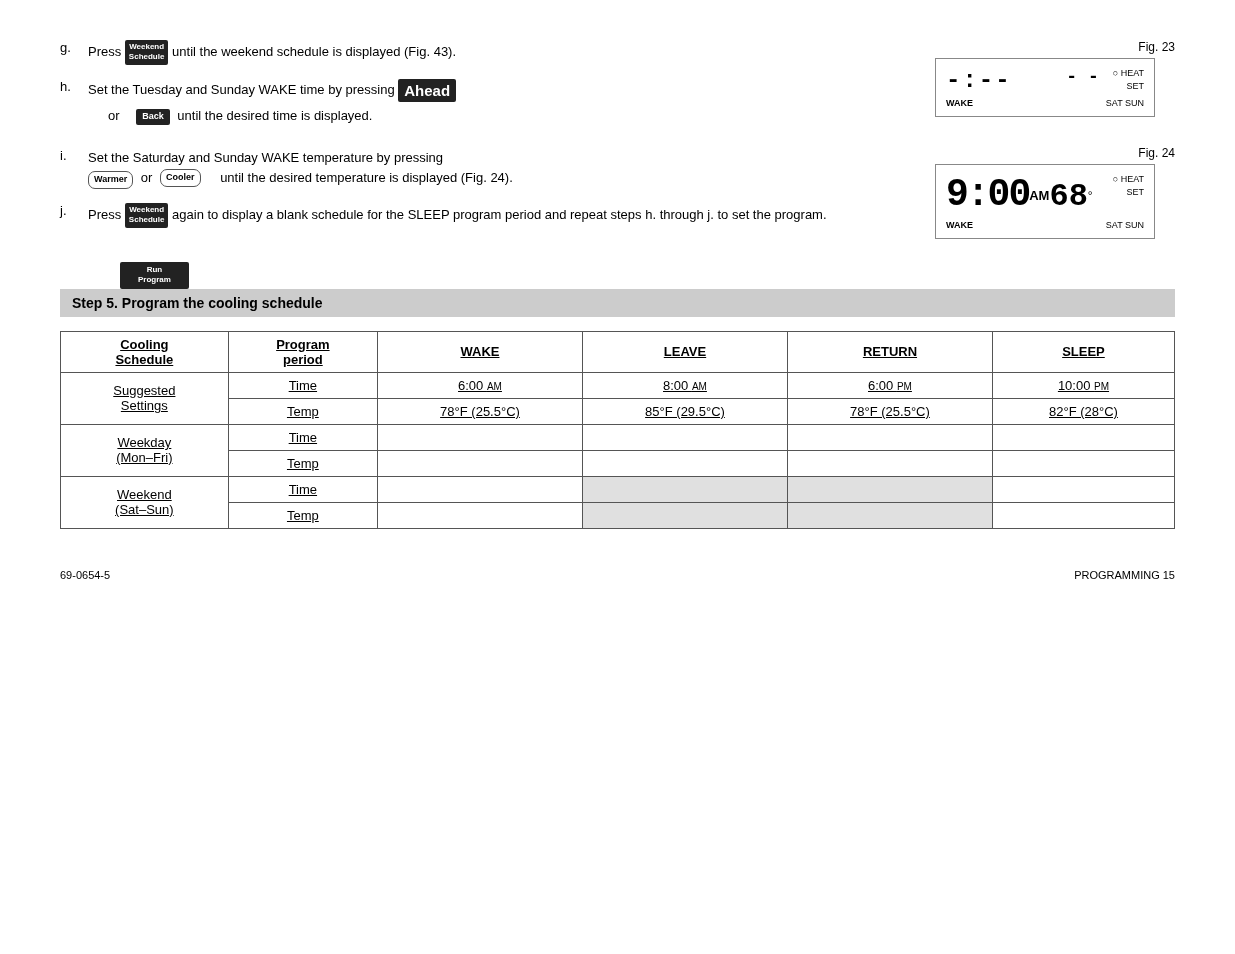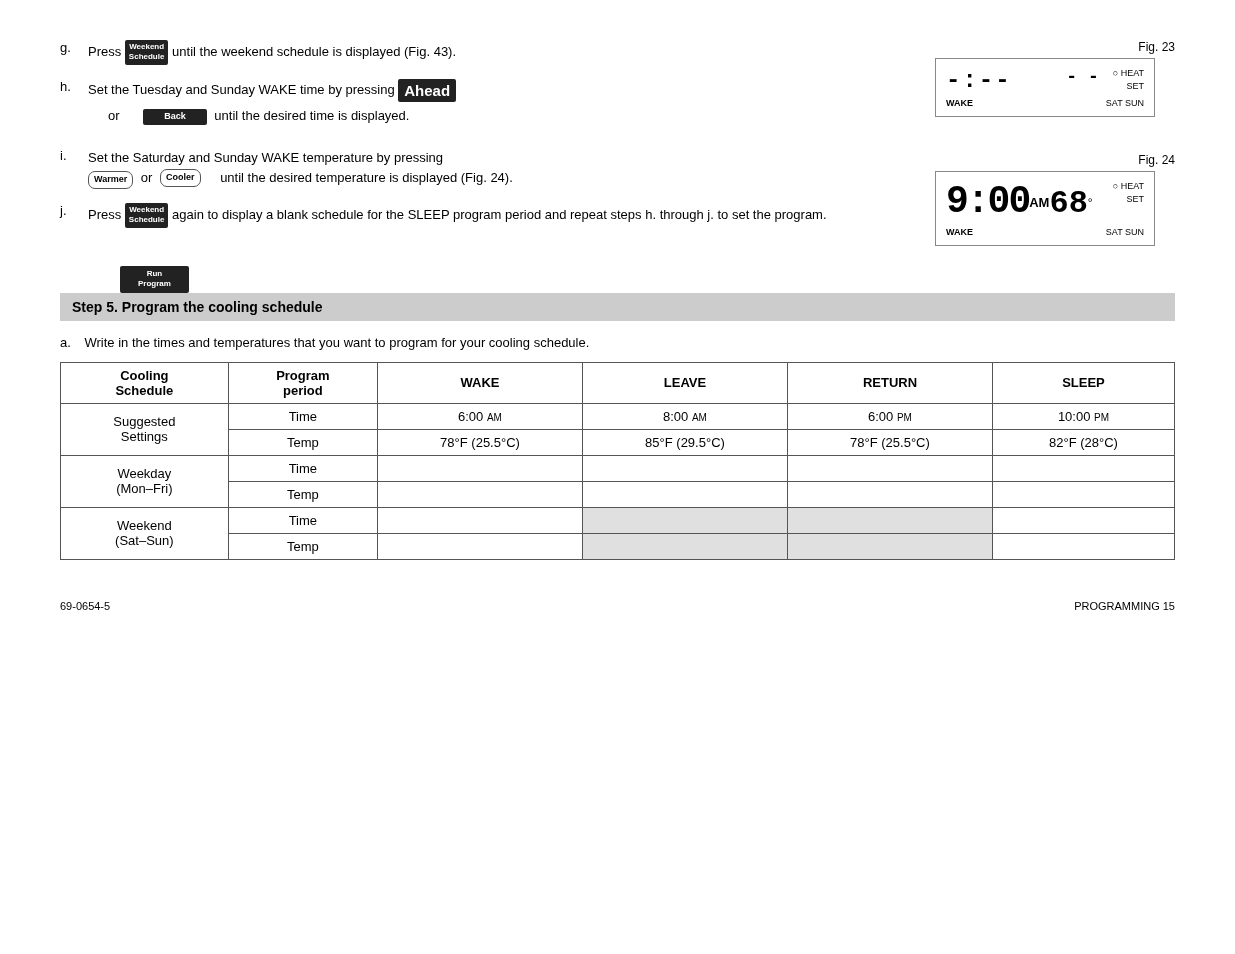--- a/index.html
+++ b/index.html
@@ -165,20 +165,21 @@
     }
     .schedule-table {
       width: 100%;
       border-collapse: collapse;
       font-size: 13px;
     }
     .schedule-table th, .schedule-table td {
       border: 1px solid #555;
       padding: 5px 8px;
       text-align: center;
+      text-decoration: underline;
     }
     .schedule-table th {
       font-weight: bold;
     }
     .col-left {
       text-align: right;
     }
     .shaded {
       background: #e0e0e0;
     }
@@ -211,21 +212,21 @@
         </span>
       </div>
 
       <div class="instruction-item">
         <span class="instruction-letter">h.</span>
         <span class="instruction-text">
           <span>Set the Tuesday and Sunday WAKE time by pressing</span>
           <span class="btn-inline" style="font-size:15px; padding:2px 6px;">Ahead</span>
           <div class="indent-sub">
             <span>or</span>
-            <span class="btn-inline" style="font-size:9px; padding:2px 21px; margin-left:20px;">Back</span>
+            <span class="btn-inline" style="font-size:9px; padding:2px 6px; margin-left:13px;">Back</span>
             <span style="margin-left:4px;">until the desired time is displayed.</span>
           </div>
         </span>
       </div>
 
       <div class="instruction-item">
         <span class="instruction-letter">i.</span>
         <span class="instruction-text">
           <span>Set the Saturday and Sunday WAKE temperature by pressing</span>
           <br>
@@ -266,21 +267,21 @@
               </div>
             </div>
           </div>
           <div class="thermo-bottom">
             <div class="thermo-wake">WAKE</div>
             <div class="thermo-sat-sun">SAT  SUN</div>
           </div>
         </div>
       </div>
 
-      <div class="figure-block" style="margin-top:16px;">
+      <div class="figure-block" style="margin-top:9px;">
         <div class="figure-label">Fig. 24</div>
         <div class="thermostat-display">
           <div class="thermo-top">
             <div>
               <span class="thermo-big-time">9:00</span><span class="thermo-am">AM</span><span class="thermo-temp">68</span><span class="thermo-degree-super">°</span>
             </div>
             <div class="thermo-set-area">
               <div>○ <span>HEAT</span></div>
               <div>SET</div>
             </div>
@@ -297,24 +298,20 @@
 
   <div style="display:flex; align-items:center; margin-bottom:0;">
     <div style="margin-right:8px; margin-left:60px;">
       <span class="run-program-btn">Run<br>Program</span>
     </div>
   </div>
   <div class="step-header">
     <span>Step 5. Program the cooling schedule</span>
   </div>
 
-  <div style="margin-bottom: 12px;">
-    <span>a.</span>
-    <span style="margin-left:10px;">Write in the times and temperatures that you want to program for your cooling schedule.</span>
-  </div>
 
   <table class="schedule-table">
     <thead>
       <tr>
         <th>Cooling<br>Schedule</th>
         <th>Program<br>period</th>
         <th>WAKE</th>
         <th>LEAVE</th>
         <th>RETURN</th>
         <th>SLEEP</th>

